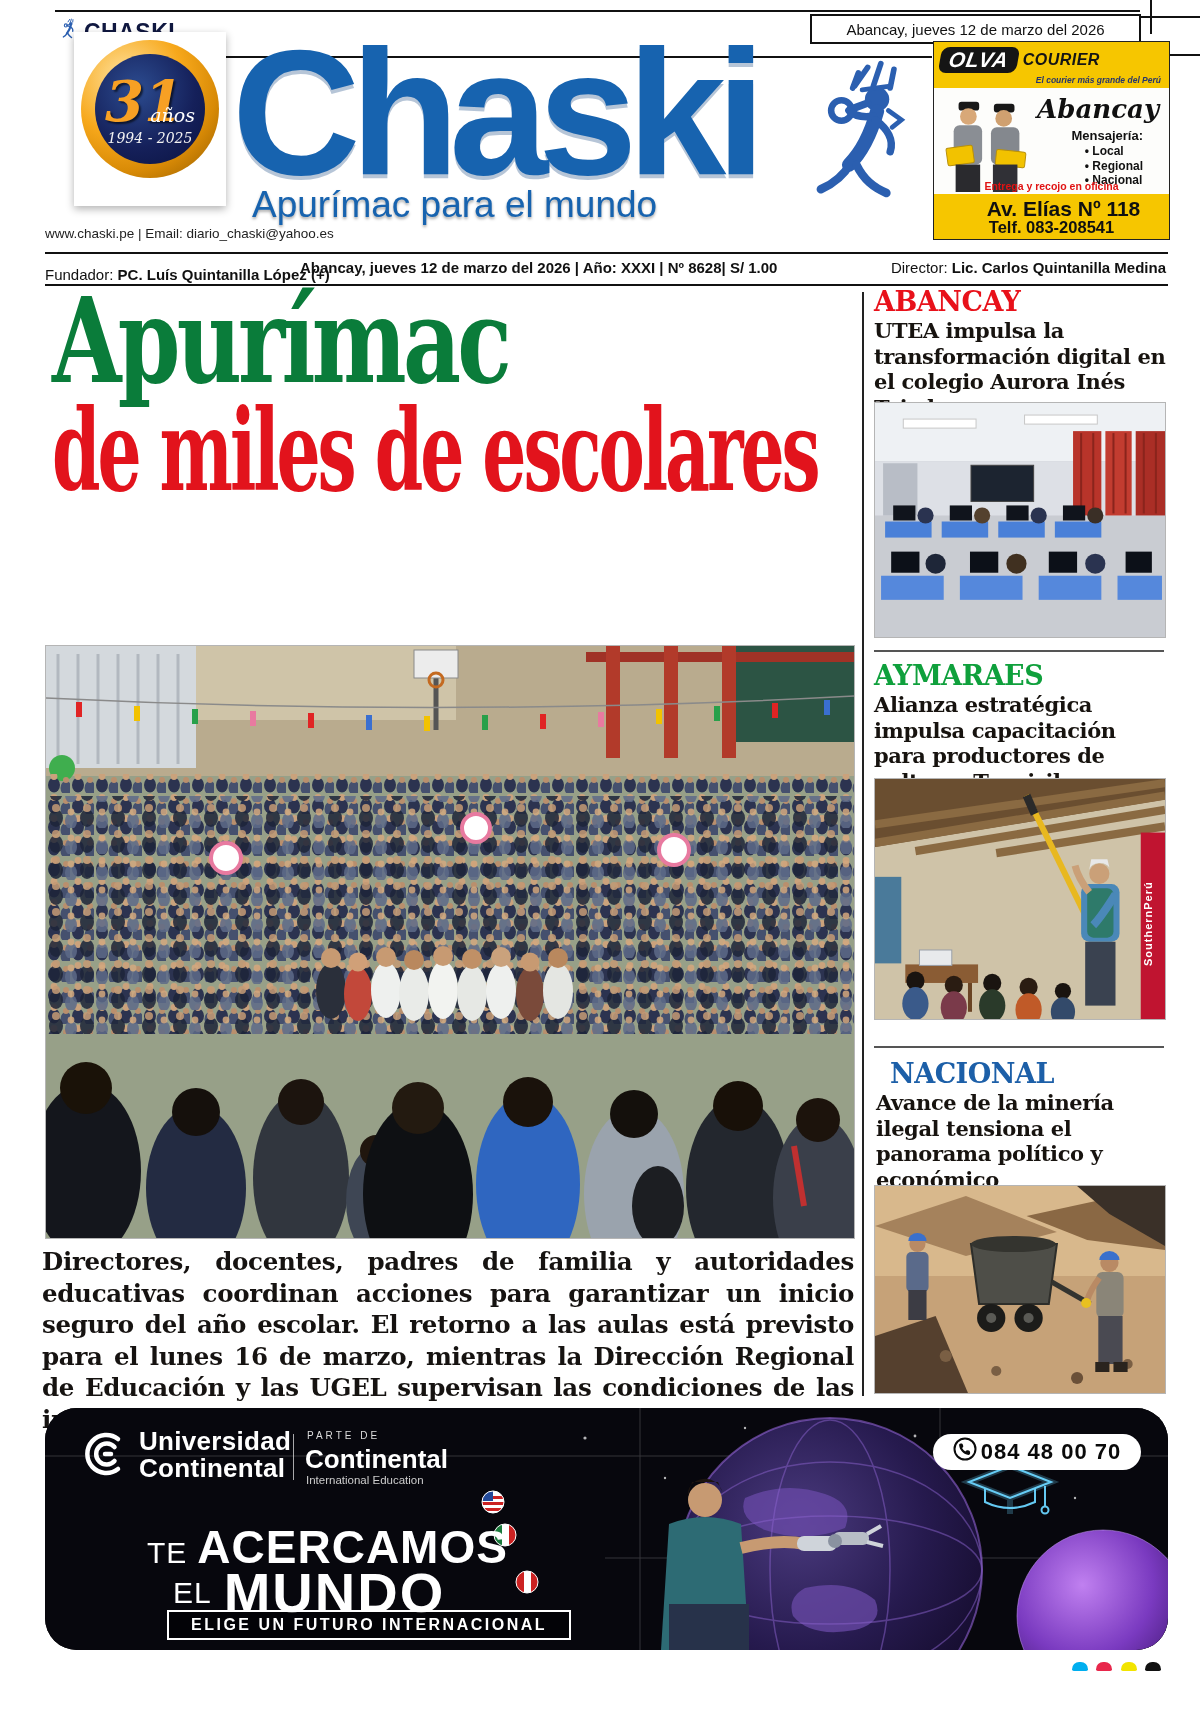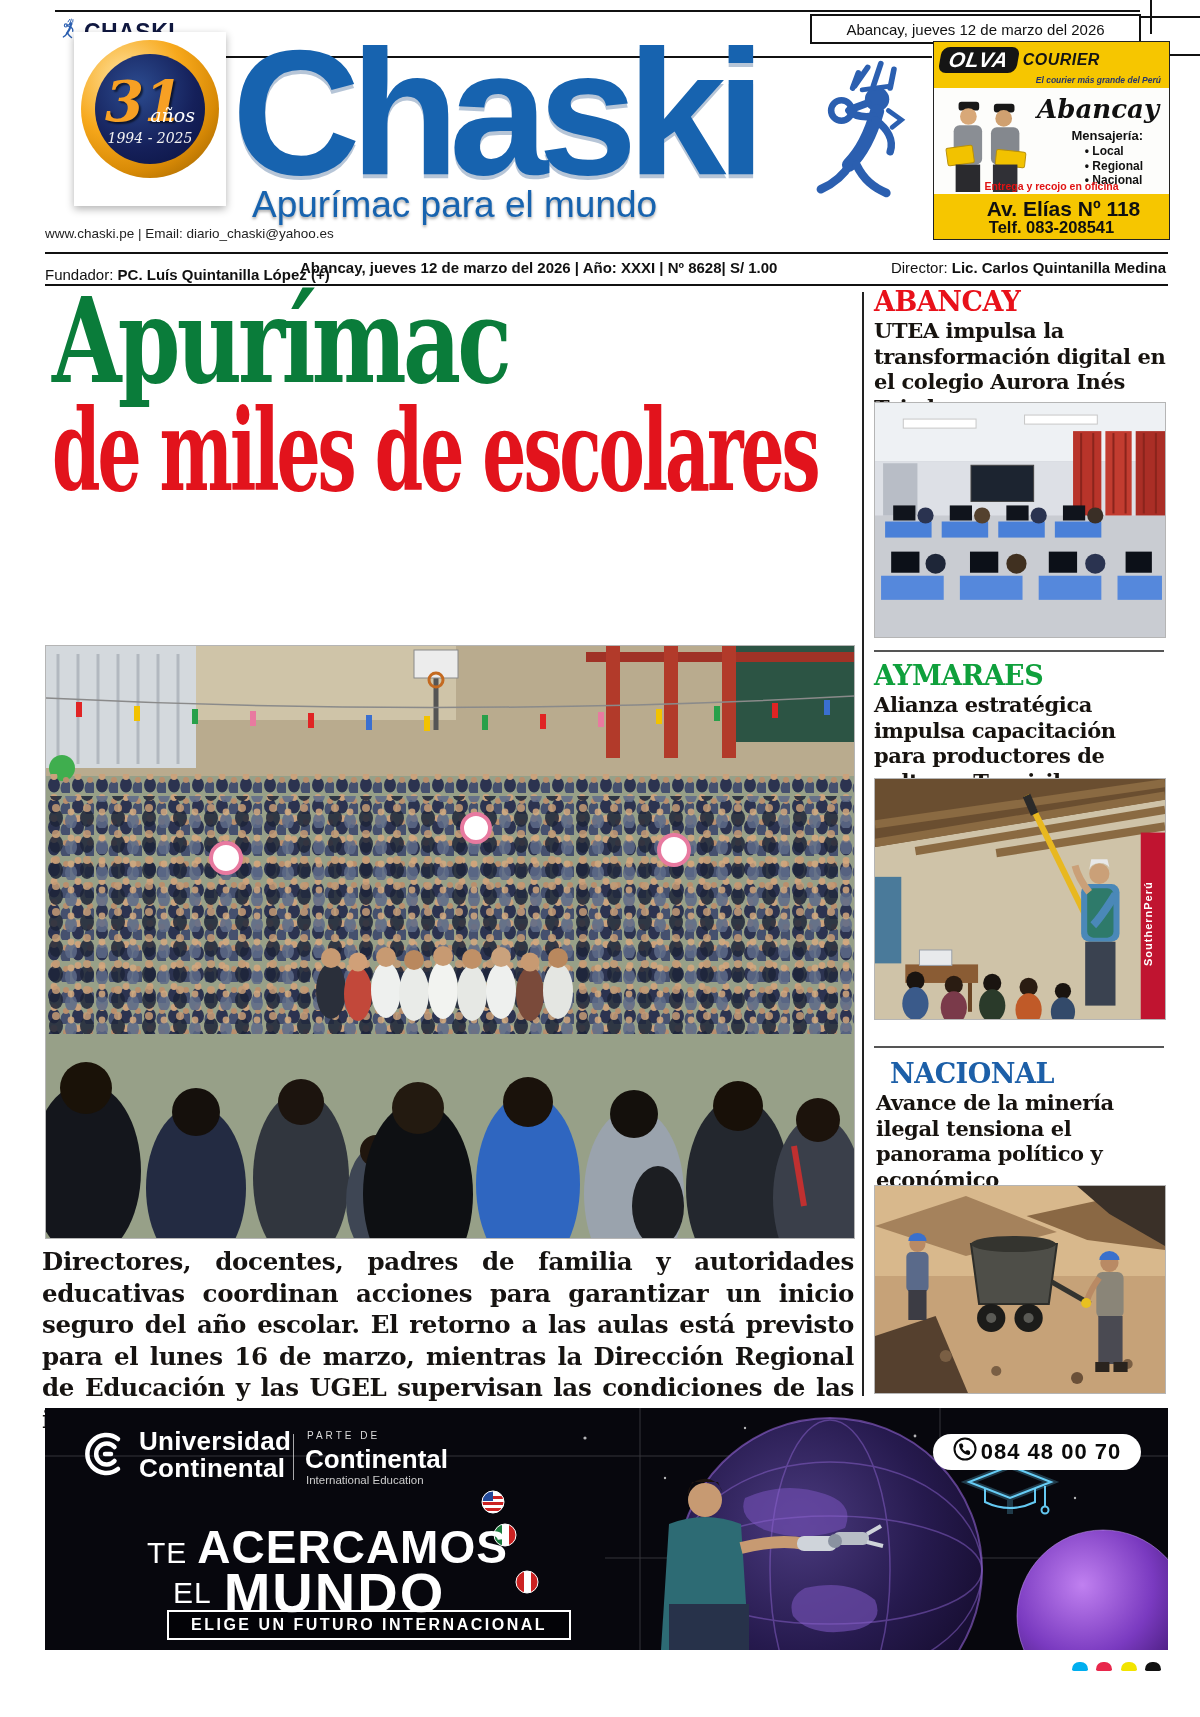--- a/index.html
+++ b/index.html
@@ -50,21 +50,21 @@
   .olva-panel{position:absolute;left:0;top:46px;width:100%;height:106px;background:#fdfdfb;}
   .olva-city{position:absolute;right:10px;top:6px;font-family:"DejaVu Serif",serif;font-style:italic;
       font-weight:bold;font-size:26px;color:#101010;}
   .olva-mens{position:absolute;right:26px;top:40px;font-weight:bold;font-size:13px;}
   .olva-list{position:absolute;right:26px;top:56px;font-weight:bold;font-size:12px;line-height:14.5px;}
   .olva-note{position:absolute;left:0;right:0;bottom:2px;text-align:center;font-weight:bold;
       font-size:10.5px;color:#e01212;}
   .olva-addr{position:absolute;left:0;right:0;top:155px;text-align:center;font-weight:bold;font-size:21px;color:#101010;padding-left:24px;}
   .olva-tel{position:absolute;left:0;right:0;top:176px;text-align:center;font-weight:bold;font-size:16.5px;color:#101010;}
   
-  .bigad{background:#000000;overflow:hidden;}
+  .bigad{background:#000000;overflow:hidden;border-radius:32px;}
   .uc-name{color:#fff;font-size:26px;line-height:27px;font-weight:bold;letter-spacing:.3px;}
   .parte{color:#ddd;font-size:10px;letter-spacing:3px;}
   .cont{color:#fff;font-size:26px;font-weight:bold;}
   .cont-sub{color:#ccc;font-size:11.5px;}
   .slogan-sm{color:#fff;font-size:30px;font-weight:300;letter-spacing:1px;}
   .slogan-big{color:#fff;font-size:46px;font-weight:bold;letter-spacing:1px;}
   .slogan-big2{color:#fff;font-size:56px;font-weight:bold;letter-spacing:2px;}
   .slogan-box{border:2.5px solid #fff;color:#fff;font-size:16px;font-weight:bold;letter-spacing:2.5px;
       padding:4px 22px;background:rgba(0,0,0,.45);display:inline-block;}
   .phone-pill{background:#fff;border-radius:18px;display:flex;align-items:center;justify-content:center;

